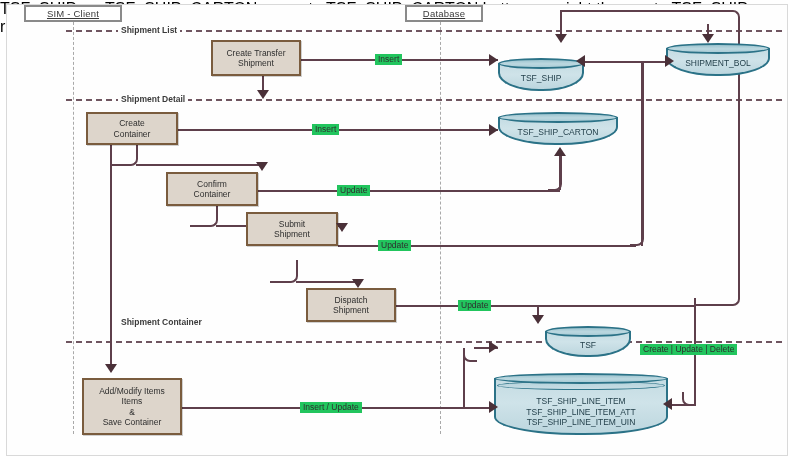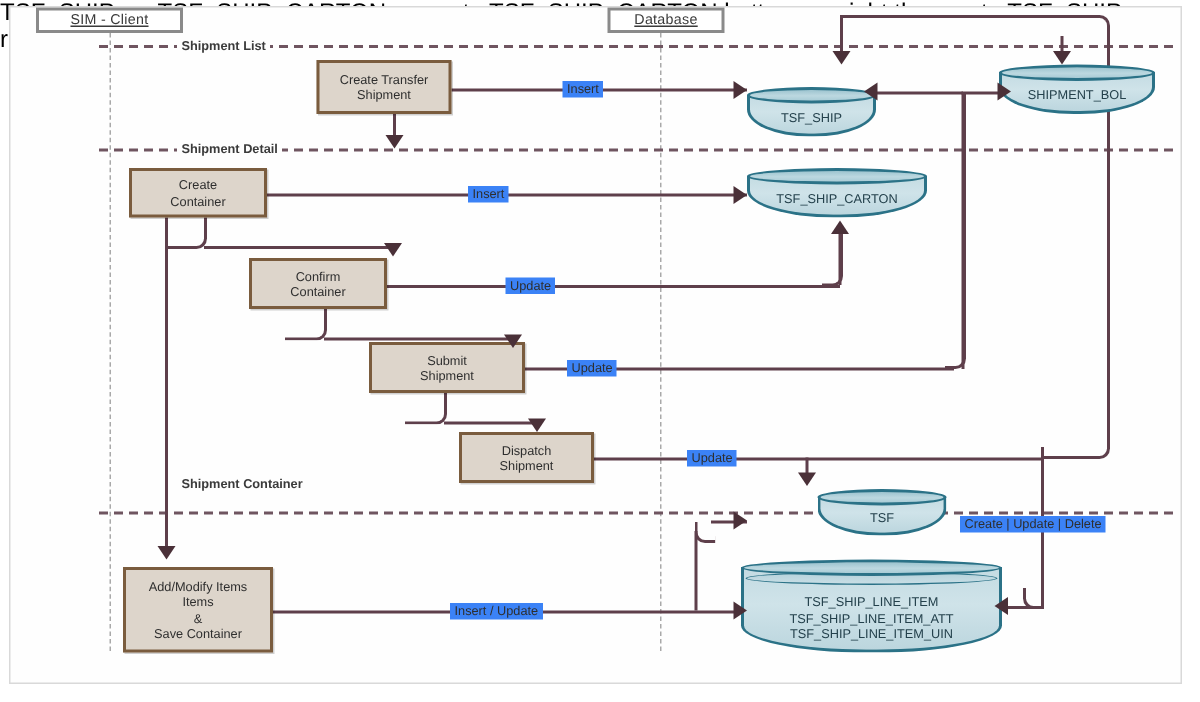--- a/index.html
+++ b/index.html
@@ -127,21 +127,21 @@
   .el-tr{border-bottom:none;border-left:none;border-radius:0 7px 0 0;}
   
   .arw{position:absolute;width:0;height:0;z-index:6;}
   .arw.down{border-left:6px solid transparent;border-right:6px solid transparent;border-top:9px solid #4a3038;}
   .arw.up{border-left:6px solid transparent;border-right:6px solid transparent;border-bottom:9px solid #4a3038;}
   .arw.right{border-top:6px solid transparent;border-bottom:6px solid transparent;border-left:9px solid #4a3038;}
   .arw.left{border-top:6px solid transparent;border-bottom:6px solid transparent;border-right:9px solid #4a3038;}
   
   .edge-label{
     position:absolute;
-    background:#3b82f6;
+    background:#22c55e;
     font-size:8.5px;
     color:#2e2e2e;
     padding:0 3px;
     white-space:nowrap;
     z-index:5;
     line-height:11px;
   }
 </style>
 </head>
 <body>
@@ -275,21 +275,21 @@
     </div>
   </div>
 
   <div class="proc" style="left:166px;top:172px;width:92px;height:34px;">
     <div>
       <div>Confirm</div>
       <div>Container</div>
     </div>
   </div>
 
-  <div class="proc" style="left:246px;top:228px;width:104px;height:34px;">
+  <div class="proc" style="left:246px;top:212px;width:92px;height:34px;">
     <div>
       <div>Submit</div>
       <div>Shipment</div>
     </div>
   </div>
 
   <div class="proc" style="left:306px;top:288px;width:90px;height:34px;">
     <div>
       <div>Dispatch</div>
       <div>Shipment</div>

